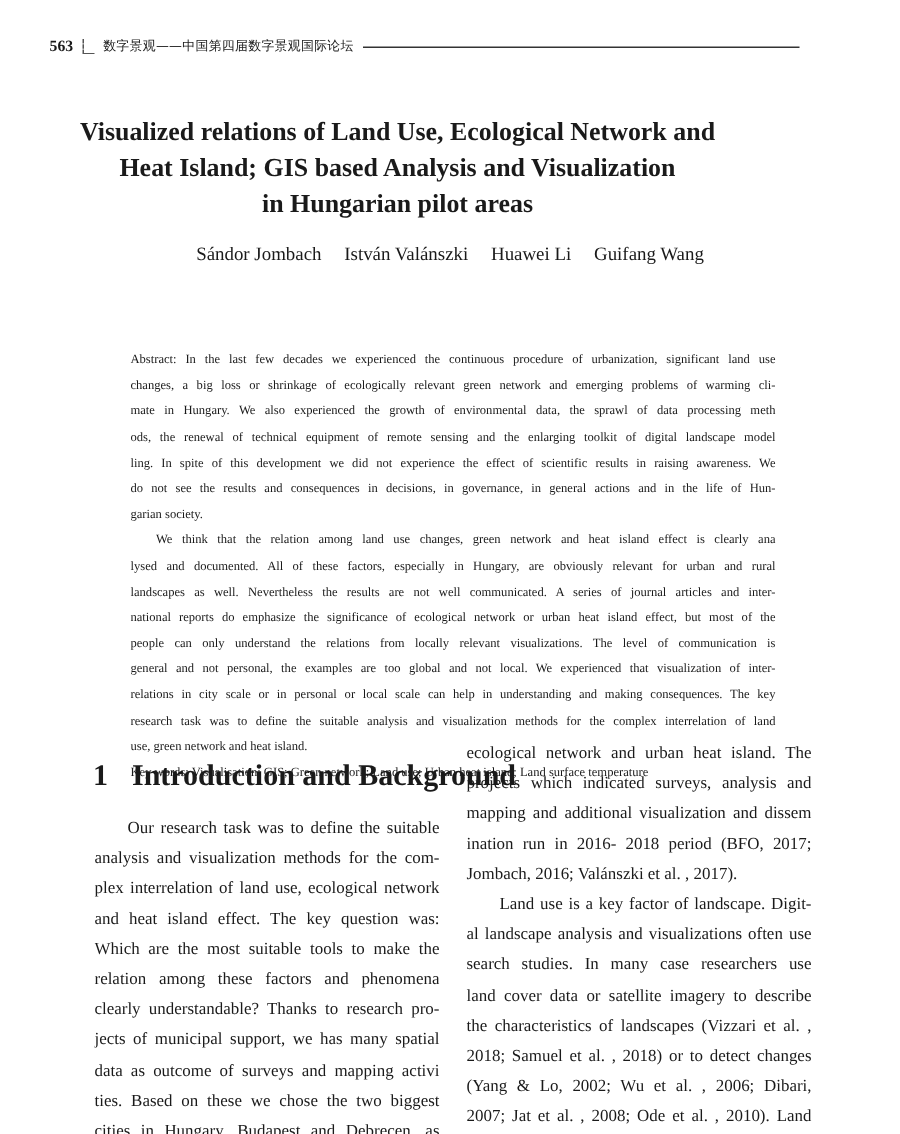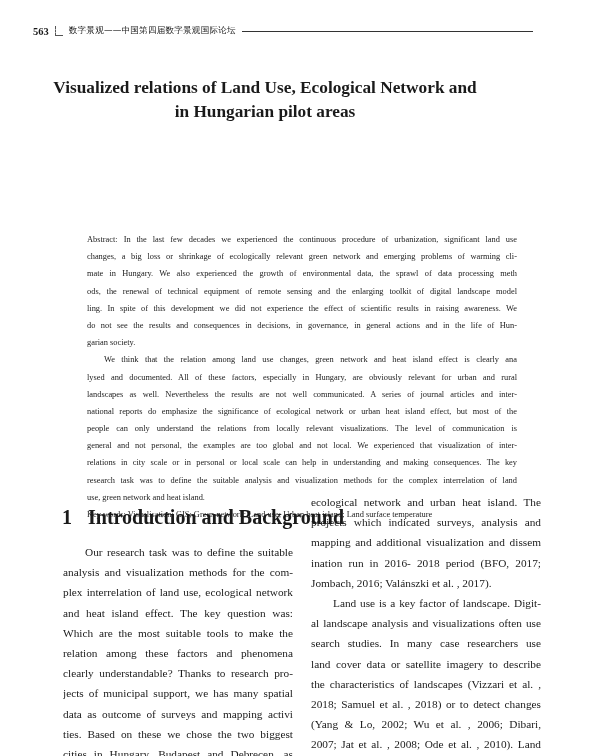--- a/index.html
+++ b/index.html
@@ -37,24 +37,31 @@
 
 <div class="header">
   <span class="page-num">563</span>
   <span class="bracket-icon"></span>
   <span class="journal">数字景观——中国第四届数字景观国际论坛</span>
   <span class="header-rule"></span>
 </div>
 
 <div class="title">
   <div>Visualized relations of Land Use, Ecological Network and</div>
+  <div>Heat Island; GIS based Analysis and Visualization</div>
   <div>in Hungarian pilot areas</div>
 </div>
 
 <div class="authors">
+  <div class="row">
+    <span>Sándor Jombach</span>
+    <span>István Valánszki</span>
+    <span>Huawei Li</span>
+    <span>Guifang Wang</span>
+  </div>
 </div>
 
 <div class="abstract">
   <div class="line"><span class="lbl">Abstract:</span><span> In the last few decades we experienced the continuous procedure of urbanization, significant land use</span></div>
   <div class="line">changes, a big loss or shrinkage of ecologically relevant green network and emerging problems of warming cli-</div>
   <div class="line">mate in Hungary. We also experienced the growth of environmental data, the sprawl of data processing meth</div>
   <div class="line">ods, the renewal of technical equipment of remote sensing and the enlarging toolkit of digital landscape model</div>
   <div class="line">ling. In spite of this development we did not experience the effect of scientific results in raising awareness. We</div>
   <div class="line">do not see the results and consequences in decisions, in governance, in general actions and in the life of Hun-</div>
   <div class="line last">garian society.</div>

